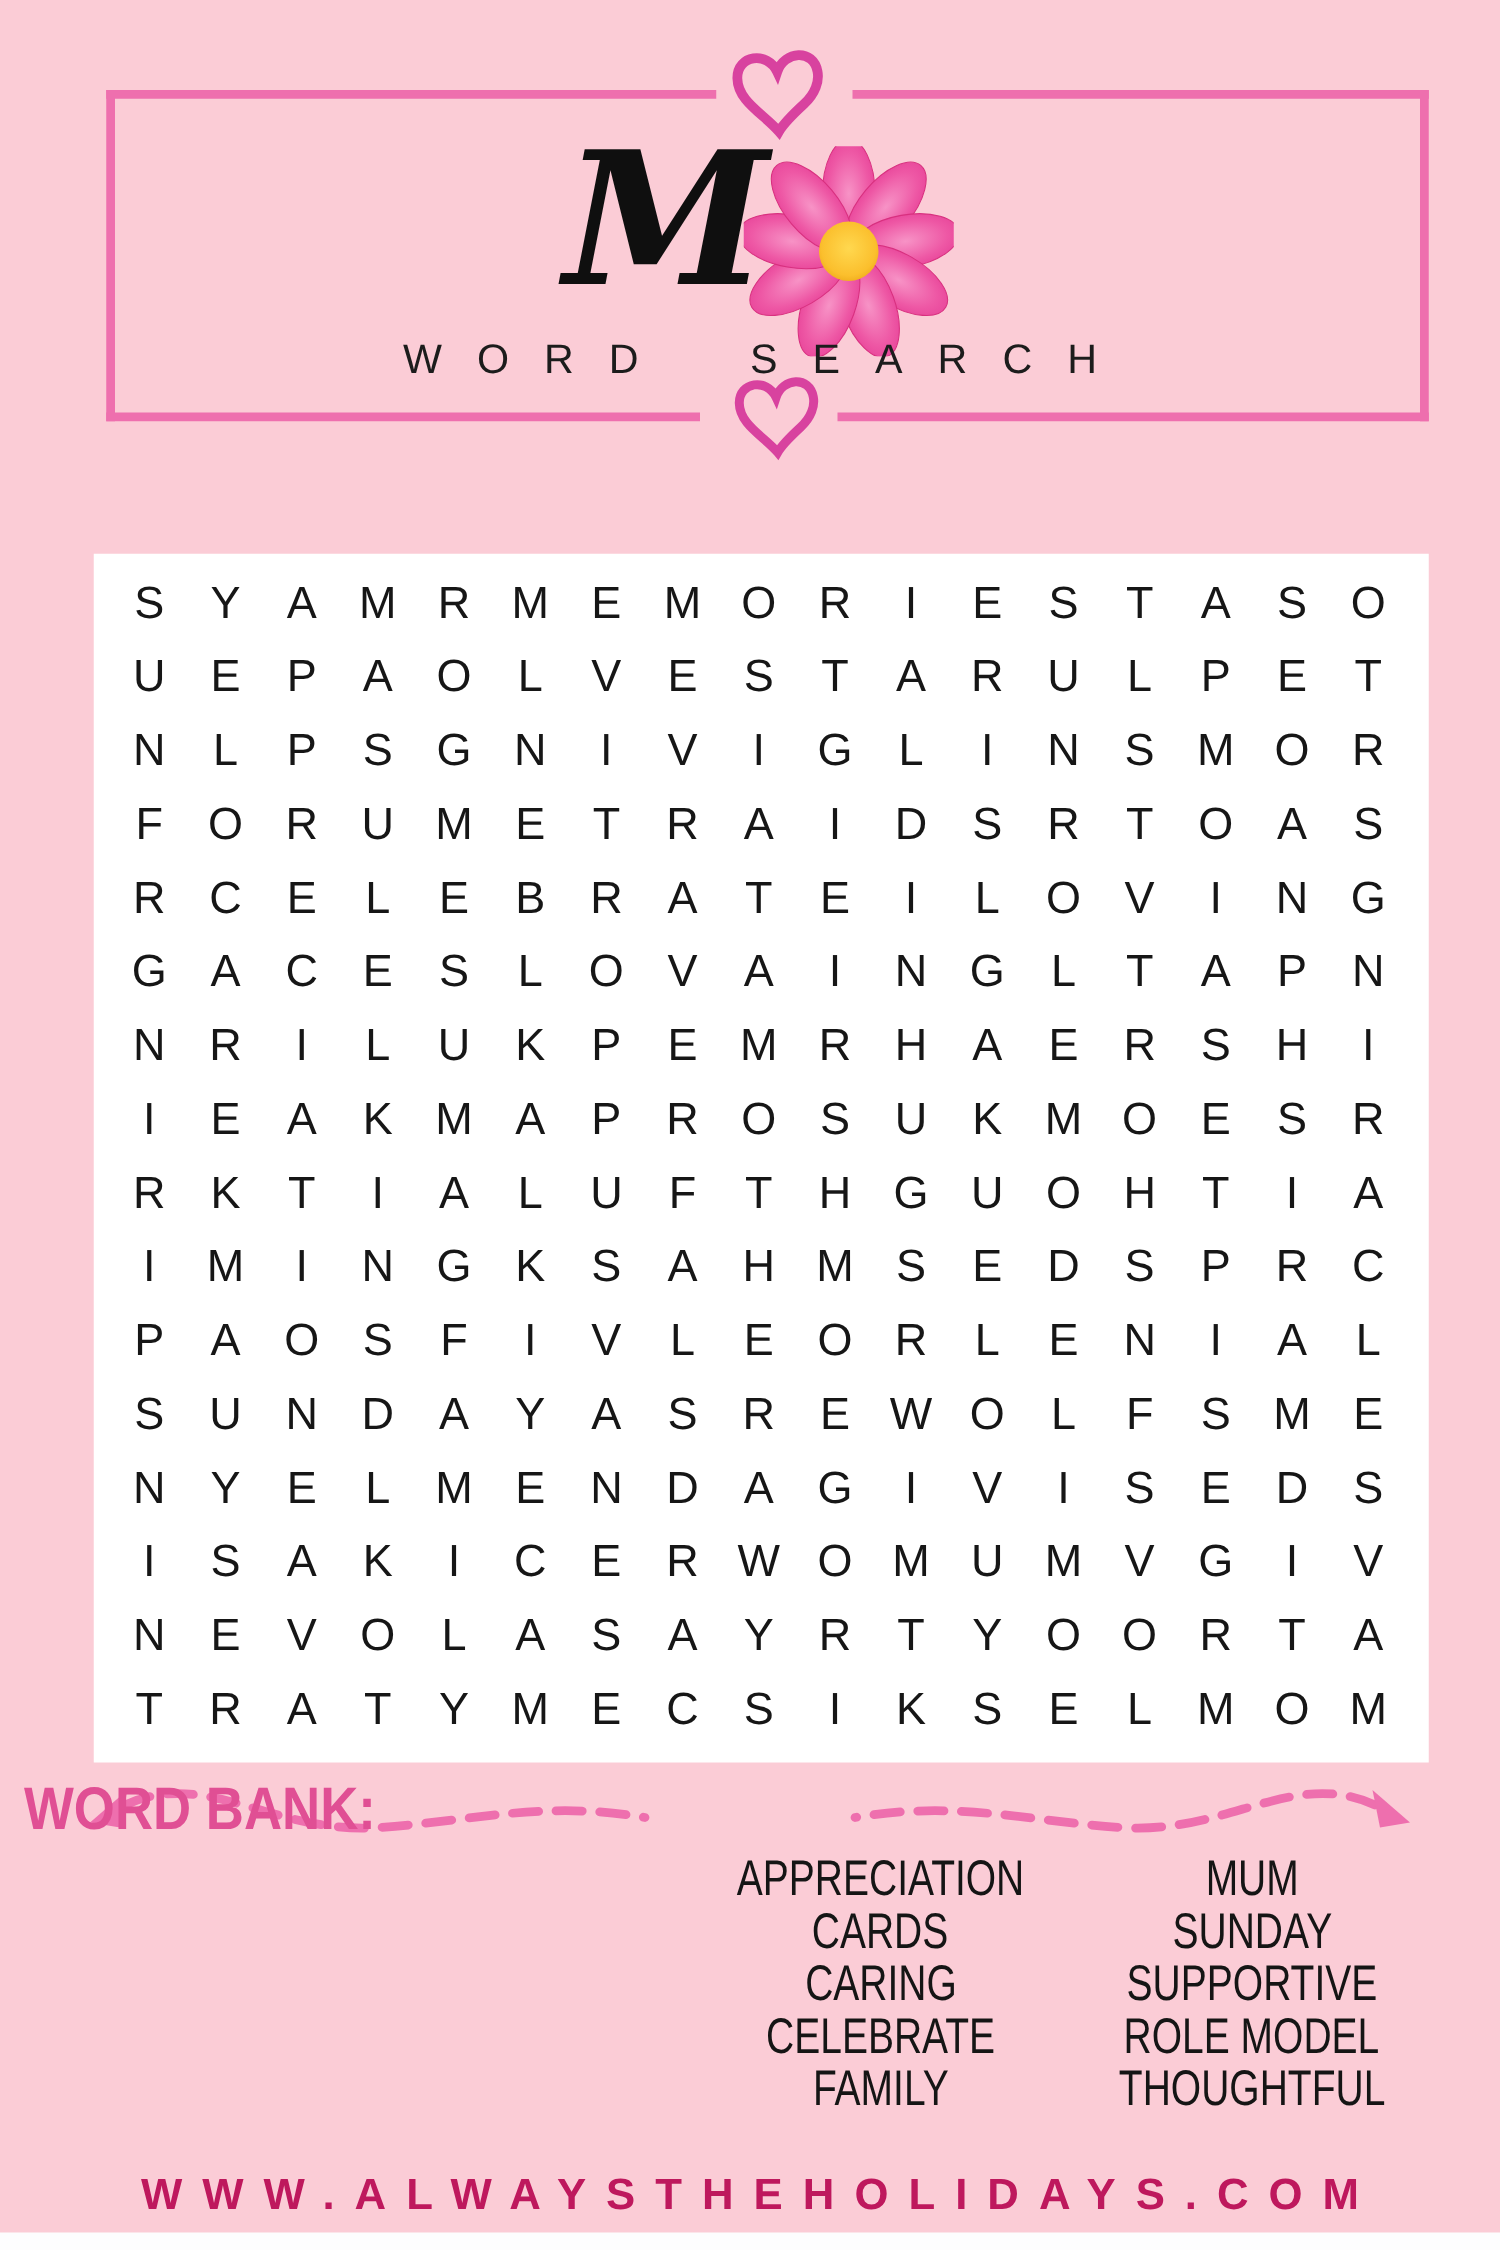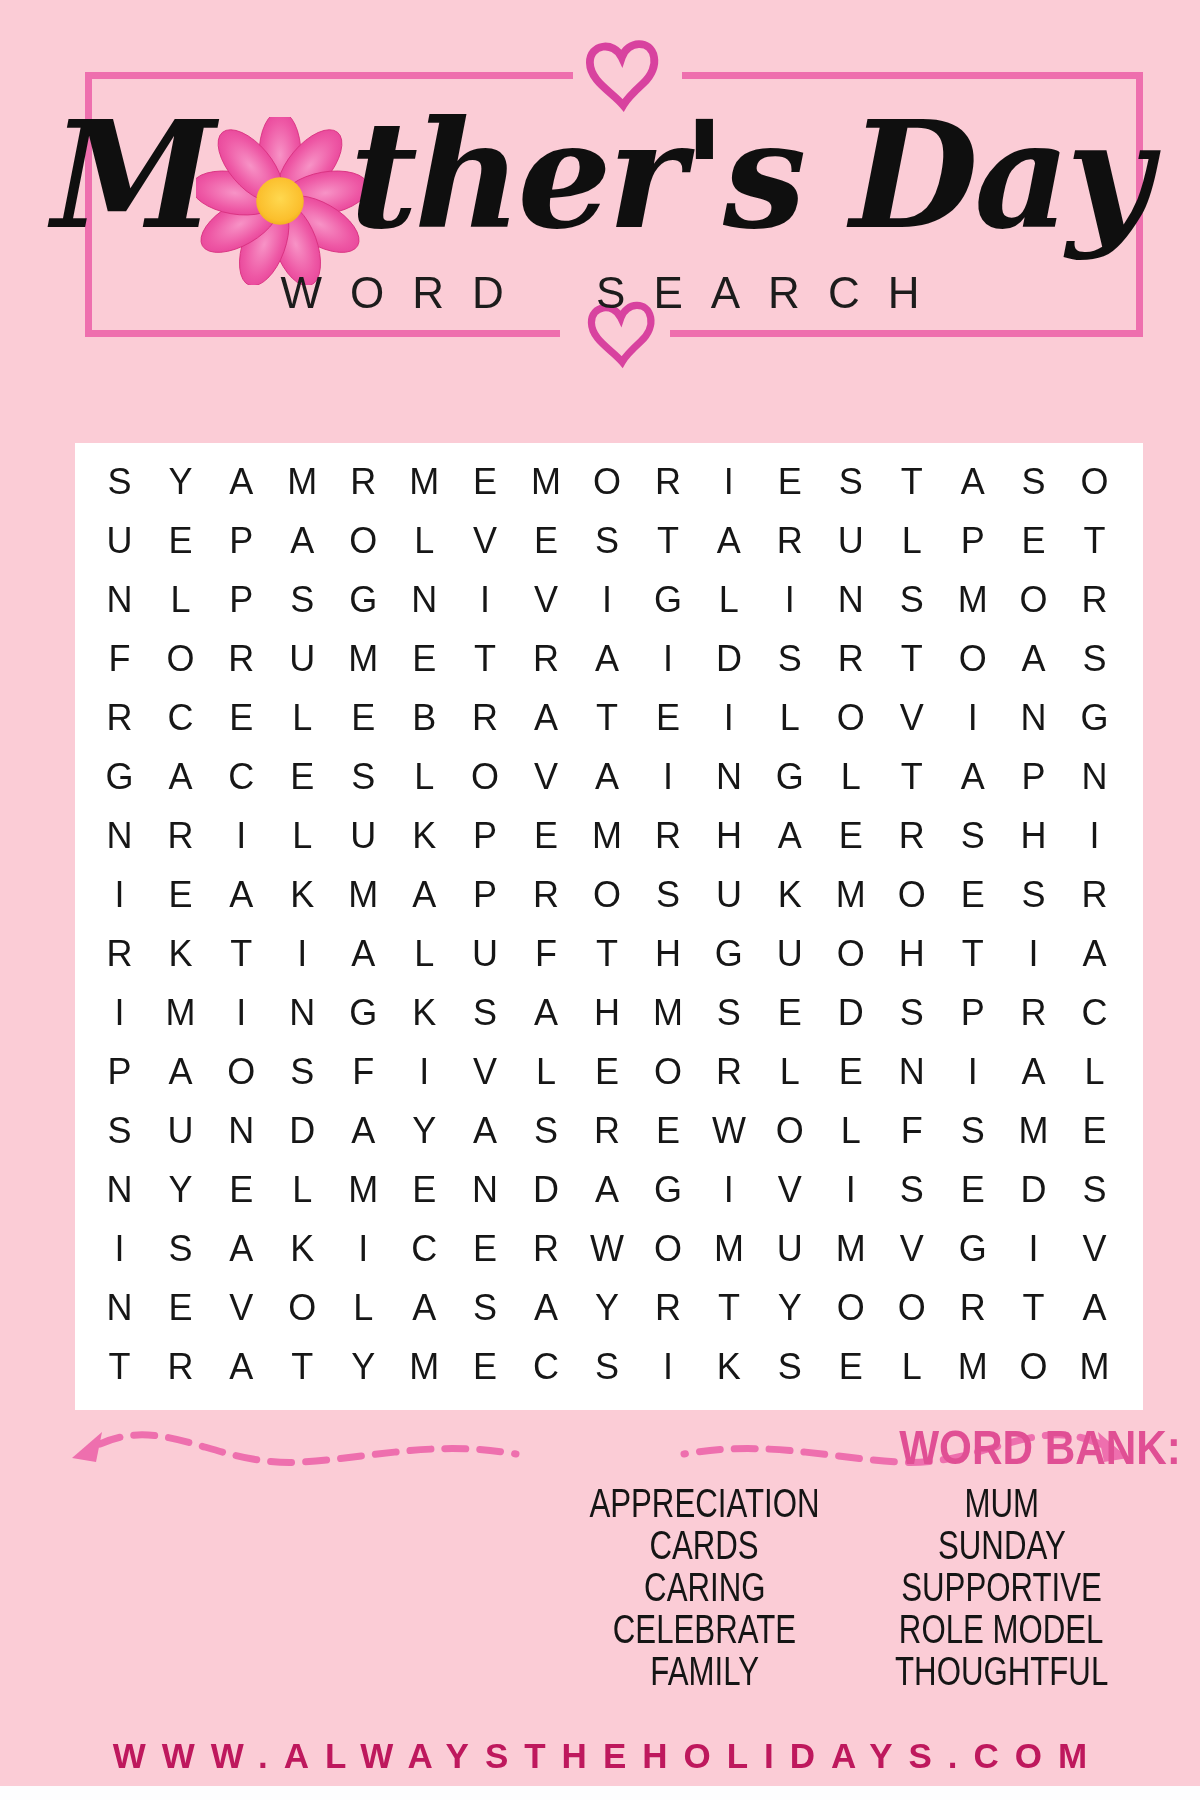--- a/index.html
+++ b/index.html
@@ -28,40 +28,40 @@
     display:flex;align-items:center;justify-content:center;
     font-family:"DejaVu Serif", serif;
     font-style:italic;font-weight:700;
     font-size:148px;color:#0f0f0f;letter-spacing:-4px;
     white-space:nowrap;z-index:3;
   }
   .flower{width:168px;height:168px;margin:52px -14px 0 -16px;flex:0 0 auto;}
   .subtitle{
     position:absolute;left:0;right:0;top:268px;
     text-align:center;
-    font-size:44px;font-weight:400;color:#1c1c1c;
+    font-size:33px;font-weight:400;color:#1c1c1c;
     letter-spacing:28px;word-spacing:24px;text-indent:28px;
     z-index:3;
   }
   
   .grid-box{
     position:absolute;left:75px;top:443px;width:1068px;height:967px;
     background:#ffffff;
     display:grid;
     grid-template-columns:repeat(17,1fr);
     grid-template-rows:repeat(16,1fr);
     padding:10px 18px 14px 14px;
     box-sizing:border-box;
   }
   .cell{
     display:flex;align-items:center;justify-content:center;
     font-size:36px;color:#161616;font-weight:400;
   }
   
-  .wb-label-wrap{position:absolute;left:0;right:0;top:1420px;text-align:right;z-index:2;}
+  .wb-label-wrap{position:absolute;left:0;right:0;top:1420px;text-align:left;z-index:2;}
   .wb-label{
     display:inline-block;
     font-size:48px;font-weight:700;color:#e04f94;
     transform:scaleX(0.88);letter-spacing:0px;
   }
   .squiggle{position:absolute;top:1418px;width:455px;height:58px;}
   .squiggle-left{left:66px;}
   .squiggle-right{left:679px;transform:scaleX(-1);}
   .wb-cols{
     position:absolute;left:50px;top:1482px;width:1100px;
@@ -125,21 +125,20 @@
         <ellipse cx="60" cy="27" rx="15" ry="31" fill="url(#petalGrad)" transform="rotate(80 60 60)"></ellipse>
         <ellipse cx="60" cy="27" rx="15" ry="31" fill="url(#petalGrad)" transform="rotate(120 60 60)"></ellipse>
         <ellipse cx="60" cy="27" rx="15" ry="31" fill="url(#petalGrad)" transform="rotate(160 60 60)"></ellipse>
         <ellipse cx="60" cy="27" rx="15" ry="31" fill="url(#petalGrad)" transform="rotate(200 60 60)"></ellipse>
         <ellipse cx="60" cy="27" rx="15" ry="31" fill="url(#petalGrad)" transform="rotate(240 60 60)"></ellipse>
         <ellipse cx="60" cy="27" rx="15" ry="31" fill="url(#petalGrad)" transform="rotate(280 60 60)"></ellipse>
         <ellipse cx="60" cy="27" rx="15" ry="31" fill="url(#petalGrad)" transform="rotate(320 60 60)"></ellipse>
       </g>
       <circle cx="60" cy="60" r="17" fill="url(#coreGrad)"></circle>
     </svg>
-    <span>ther's Day</span>
   </div>
 
   <div class="subtitle">WORD SEARCH</div>
 
   <div class="grid-box">
       <span class="cell">S</span>
       <span class="cell">Y</span>
       <span class="cell">A</span>
       <span class="cell">M</span>
       <span class="cell">R</span>

